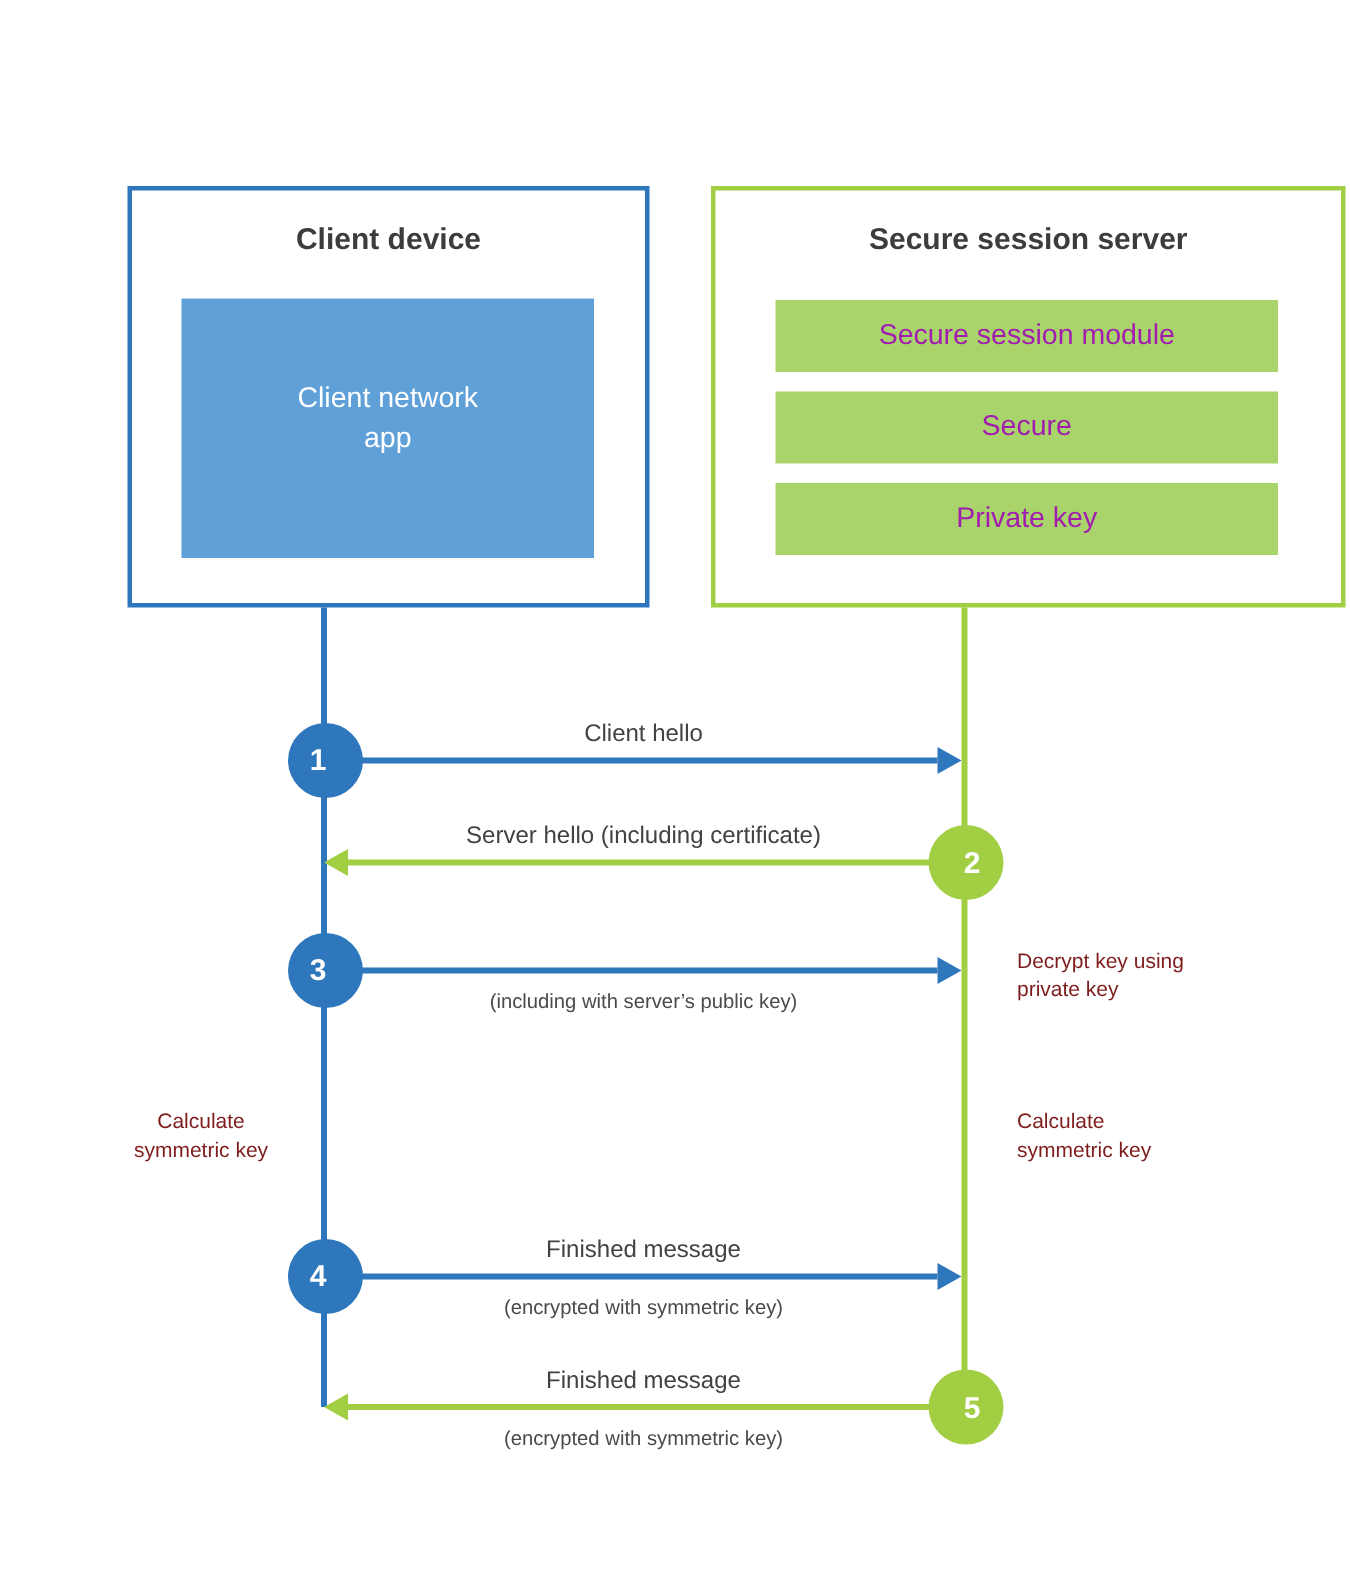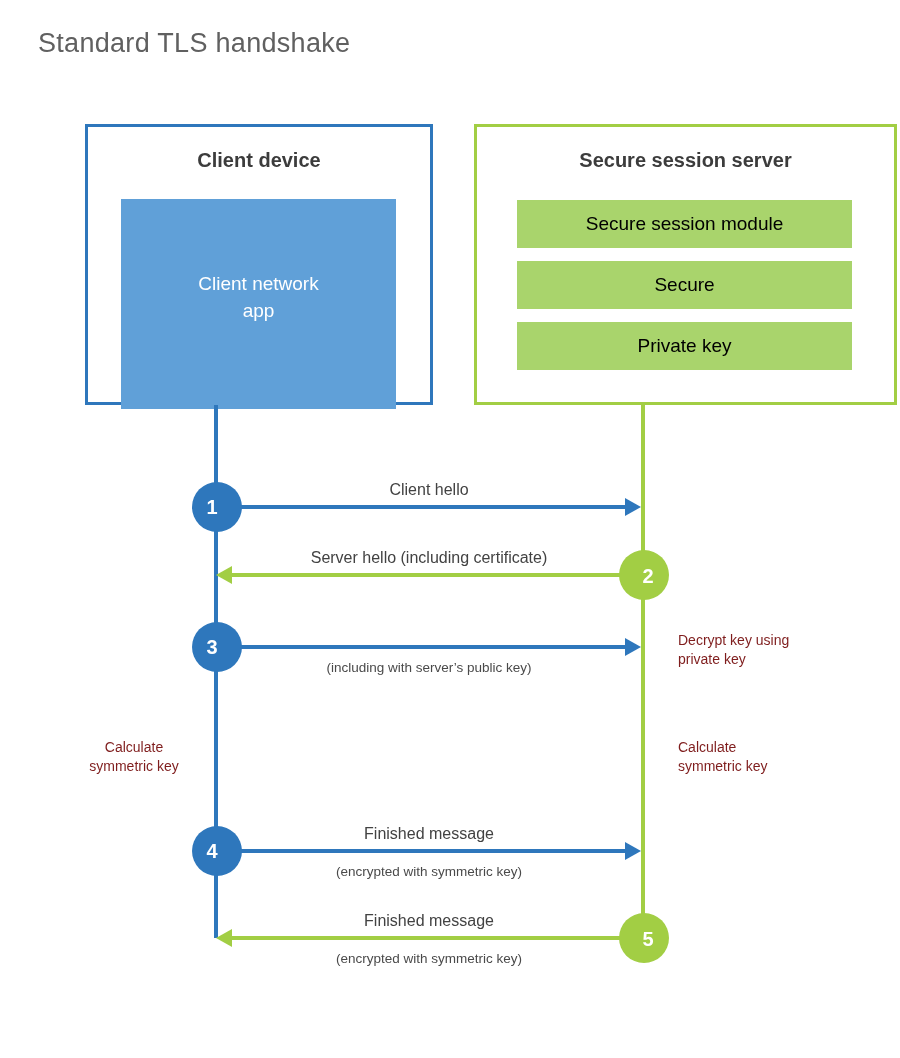--- a/index.html
+++ b/index.html
@@ -22,31 +22,31 @@
     font-size:27px;font-weight:300;color:var(--c-title);letter-spacing:.3px;
   }
   .actor-box{position:absolute;top:124px;height:281px;box-sizing:border-box;background:#fff;margin-left:44px;}
   .actor-box.client{left:41px;width:348px;border:3.5px solid var(--c-blue);}
   .actor-box.server{left:430px;width:423px;border:3.5px solid var(--c-green);text-decoration:underline;}
   .actor-title{
     position:absolute;left:0;right:0;top:22px;text-align:center;
     font-size:20px;font-weight:bold;color:var(--c-heading);
   }
   .client-module{
-    position:absolute;left:33px;top:72px;width:275px;height:210px;
+    position:absolute;left:33px;top:72px;width:275px;height:173px;
     background:var(--c-blue_light);display:flex;align-items:center;justify-content:center;
     padding-bottom:14px;box-sizing:border-box;
   }
   .client-module span{
     color:#fff;font-size:19px;line-height:27px;text-align:center;white-space:pre-line;
   }
   .server-bar{
     position:absolute;left:40px;width:335px;height:48px;background:var(--c-green_light);
     display:flex;align-items:center;justify-content:center;
-    color:#000000;font-size:19px;
+    color:#a21caf;font-size:19px;
   }
   .lifeline{position:absolute;width:4px;}
   .lifeline.blue{left:214px;top:405px;height:533px;background:var(--c-blue);}
   .lifeline.green{left:641px;top:405px;height:535px;background:var(--c-green);}
   .msg-line{position:absolute;height:4px;}
   .msg-line.blue{background:var(--c-blue);}
   .msg-line.green{background:var(--c-green);}
   .arrow-head{position:absolute;width:0;height:0;border-top:9px solid transparent;border-bottom:9px solid transparent;}
   .arrow-head.right{border-left:16px solid var(--c-blue);}
   .arrow-head.left{border-right:16px solid var(--c-green);}
@@ -70,21 +70,20 @@
   .note{
     position:absolute;font-size:14px;line-height:19px;color:#7f1d1d;white-space:pre-line;
   }
   .note.center{text-align:center;}
 </style>
 </head>
 <body>
 
 <div class="canvas">
 
-  <h1 class="title">Standard TLS handshake</h1>
 
   <div class="actor-box client">
     <div class="actor-title">Client device</div>
     <div class="client-module">
       <span>Client network
 app</span>
     </div>
   </div>
 
   <div class="actor-box server">

